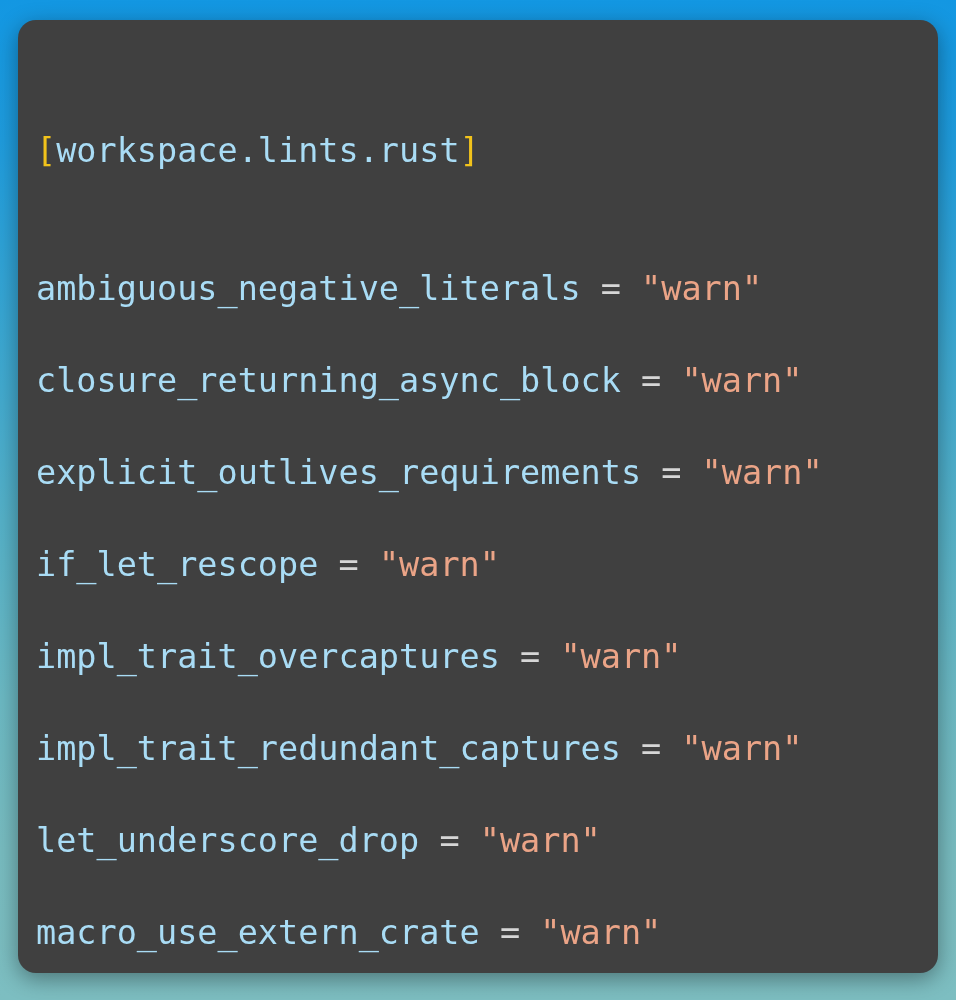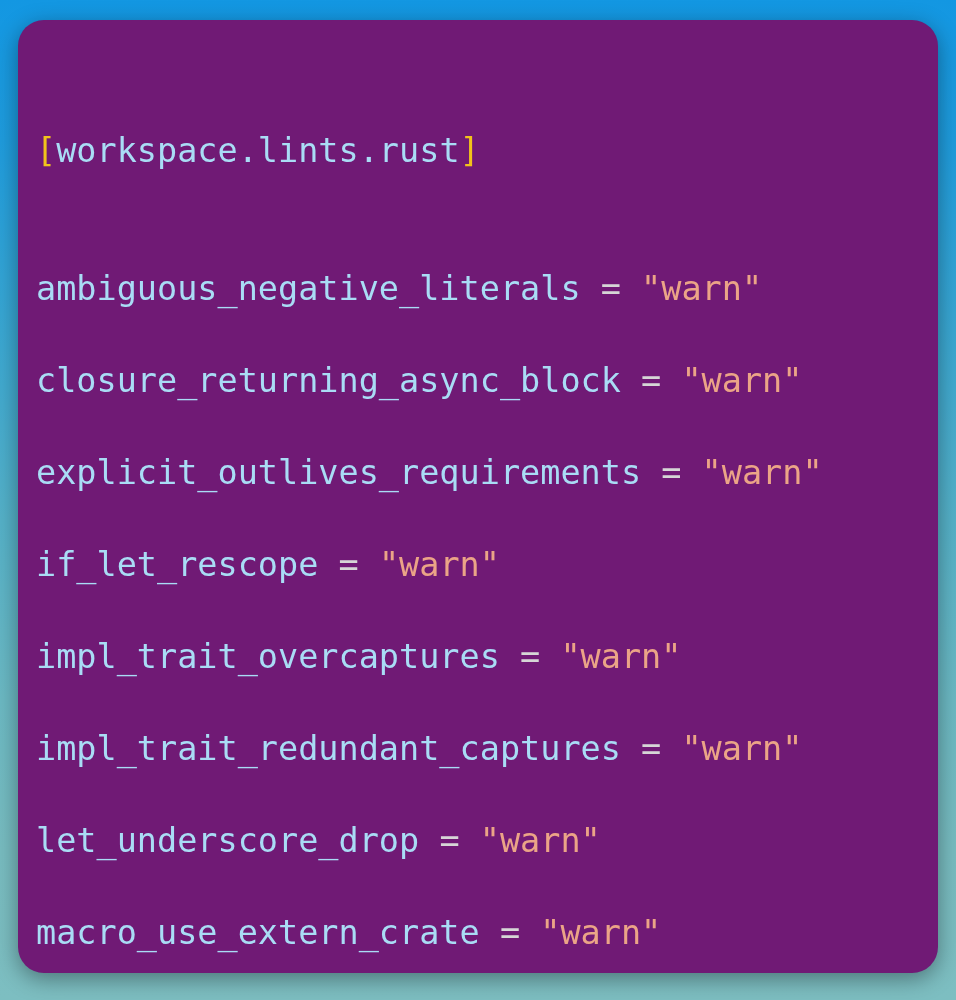--- a/index.html
+++ b/index.html
@@ -31,22 +31,22 @@
     justify-content: center;
   }
 
   .code-card {
     position: absolute;
     left: 18px;
     top: 20px;
     width: 920px;
     height: 953px;
     box-sizing: border-box;
-    background: #701a75;
-    border-radius: 26px;
+    background: #404040;
+    border-radius: 18px;
     box-shadow: 0 6px 22px rgba(0, 0, 0, 0.38);
     overflow: hidden;
     padding: 16px 0 0 18px;
   }
 
   .code-block {
     margin: 0;
     padding: 0;
     font-family: "DejaVu Sans Mono", "Liberation Mono", monospace;
     font-size: 33.5px;

